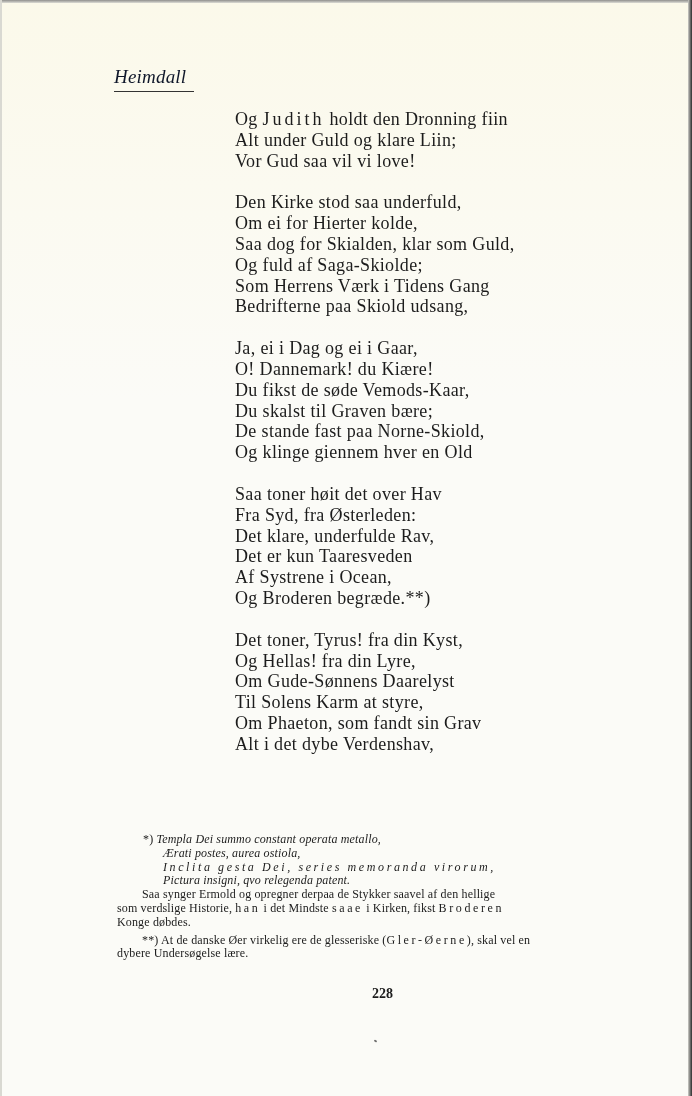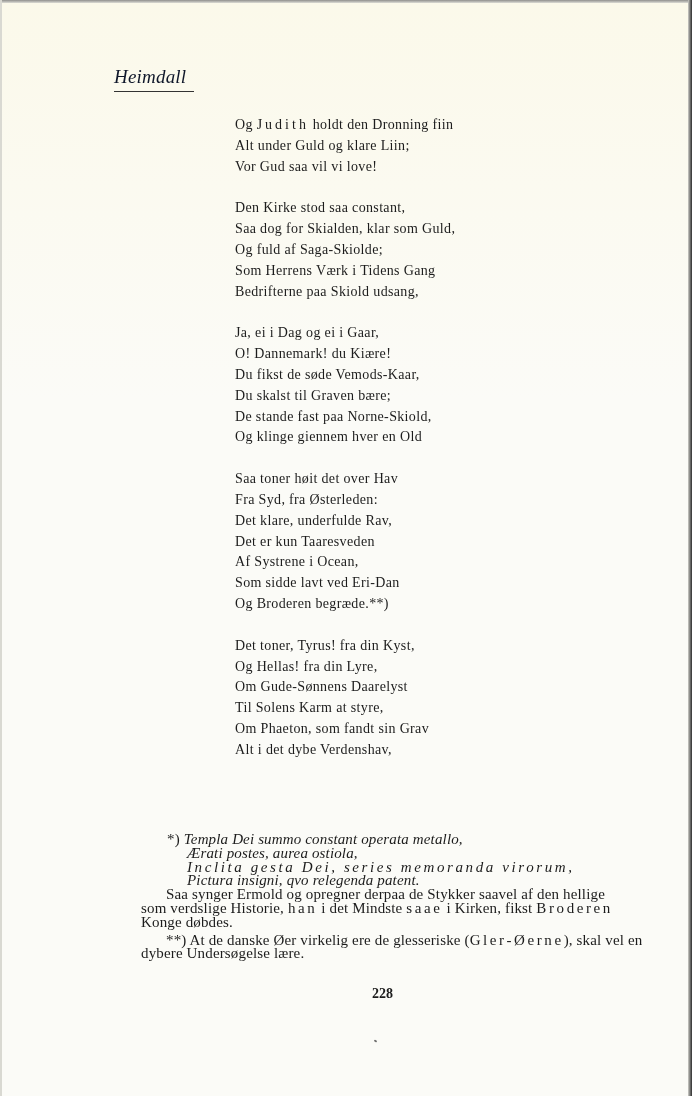--- a/index.html
+++ b/index.html
@@ -32,36 +32,35 @@
       font-style: italic;
       font-size: 19px;
       letter-spacing: 0.2px;
       color: #0f172a;
     }
     .running-head-rule {
       position: absolute; left: 114px; top: 91px; width: 80px; height: 1px;
       background: #333;
     }
     .poem {
-      position: absolute; left: 235px; top: 115px;
+      position: absolute; left: 235px; top: 109px;
       font-family: "Liberation Serif", serif;
-      font-size: 14px;
+      font-size: 18px;
       line-height: 20.8px;
       letter-spacing: 0.35px;
     }
     .stanza { margin: 0 0 21px 0; }
     .line { white-space: nowrap; display: block; }
     .spaced { letter-spacing: 3px; }
     .footnotes {
       position: absolute; left: 117px; top: 833px; width: 533px;
       font-family: "Liberation Serif", serif;
-      font-size: 15px;
+      font-size: 12px;
       line-height: 13.8px;
       letter-spacing: 0.15px;
-      margin-left: 24px;
     }
     .fn-latin { font-style: italic; }
     .fn-row { white-space: nowrap; display: block; }
     .fn-indent1 { padding-left: 26px; }
     .fn-indent2 { padding-left: 46px; }
     .fn-para-indent { padding-left: 25px; }
     .fn-gap { margin-top: 4px; }
     .wide { letter-spacing: 2.6px; }
     .page-number {
       position: absolute; left: 372px; top: 986px;
@@ -84,41 +83,41 @@
 <div class="running-head">Heimdall</div>
 <div class="running-head-rule"></div>
 
 <div class="poem">
   <div class="stanza">
     <span class="line"><span>Og </span><span class="spaced">Judith</span><span> holdt den Dronning fiin</span></span>
     <span class="line">Alt under Guld og klare Liin;</span>
     <span class="line">Vor Gud saa vil vi love!</span>
   </div>
   <div class="stanza">
-    <span class="line">Den Kirke stod saa constant,</span>
+    <span class="line">Den Kirke stod saa underfuld,</span>
+    <span class="line">Om ei for Hierter kolde,</span>
     <span class="line">Saa dog for Skialden, klar som Guld,</span>
     <span class="line">Og fuld af Saga-Skiolde;</span>
     <span class="line">Som Herrens Værk i Tidens Gang</span>
     <span class="line">Bedrifterne paa Skiold udsang,</span>
   </div>
   <div class="stanza">
     <span class="line">Ja, ei i Dag og ei i Gaar,</span>
     <span class="line">O! Dannemark! du Kiære!</span>
     <span class="line">Du fikst de søde Vemods-Kaar,</span>
     <span class="line">Du skalst til Graven bære;</span>
     <span class="line">De stande fast paa Norne-Skiold,</span>
     <span class="line">Og klinge giennem hver en Old</span>
   </div>
   <div class="stanza">
     <span class="line">Saa toner høit det over Hav</span>
     <span class="line">Fra Syd, fra Østerleden:</span>
     <span class="line">Det klare, underfulde Rav,</span>
     <span class="line">Det er kun Taaresveden</span>
     <span class="line">Af Systrene i Ocean,</span>
-    <span class="line">Som sidde lavt ved Eri-Dan</span>
     <span class="line">Og Broderen begræde.**)</span>
   </div>
   <div class="stanza">
     <span class="line">Det toner, Tyrus! fra din Kyst,</span>
     <span class="line">Og Hellas! fra din Lyre,</span>
     <span class="line">Om Gude-Sønnens Daarelyst</span>
     <span class="line">Til Solens Karm at styre,</span>
     <span class="line">Om Phaeton, som fandt sin Grav</span>
     <span class="line">Alt i det dybe Verdenshav,</span>
   </div>

